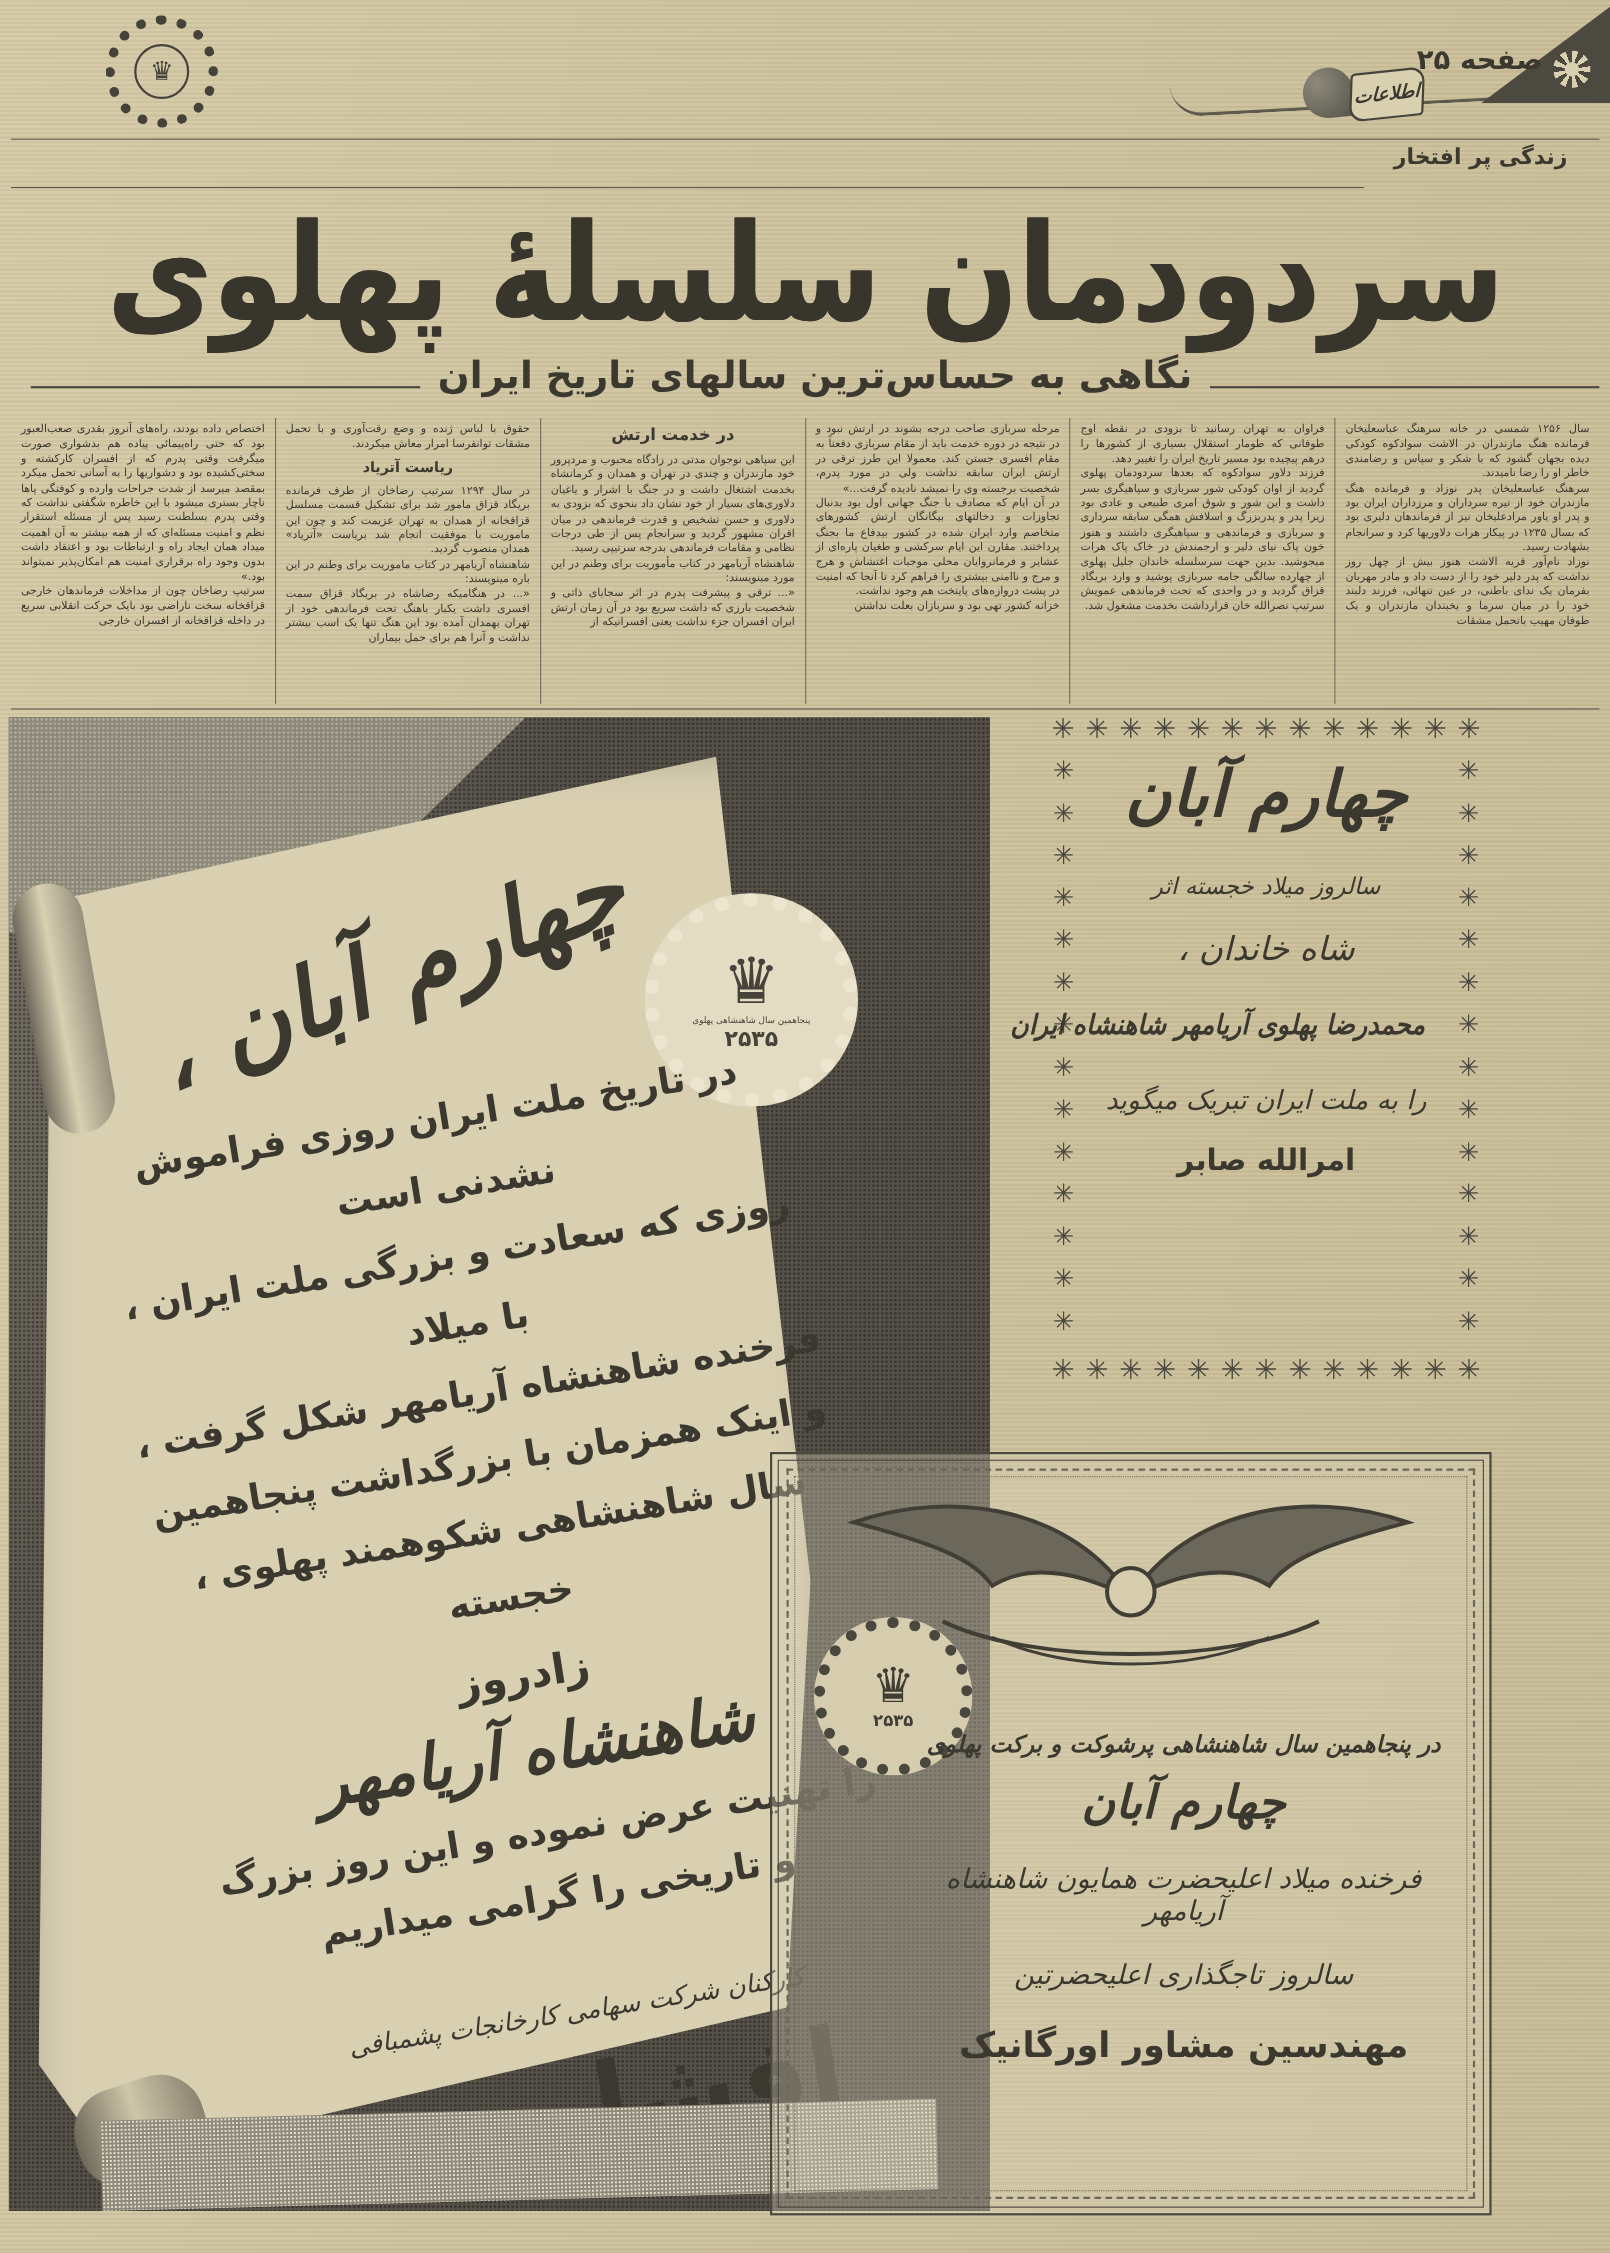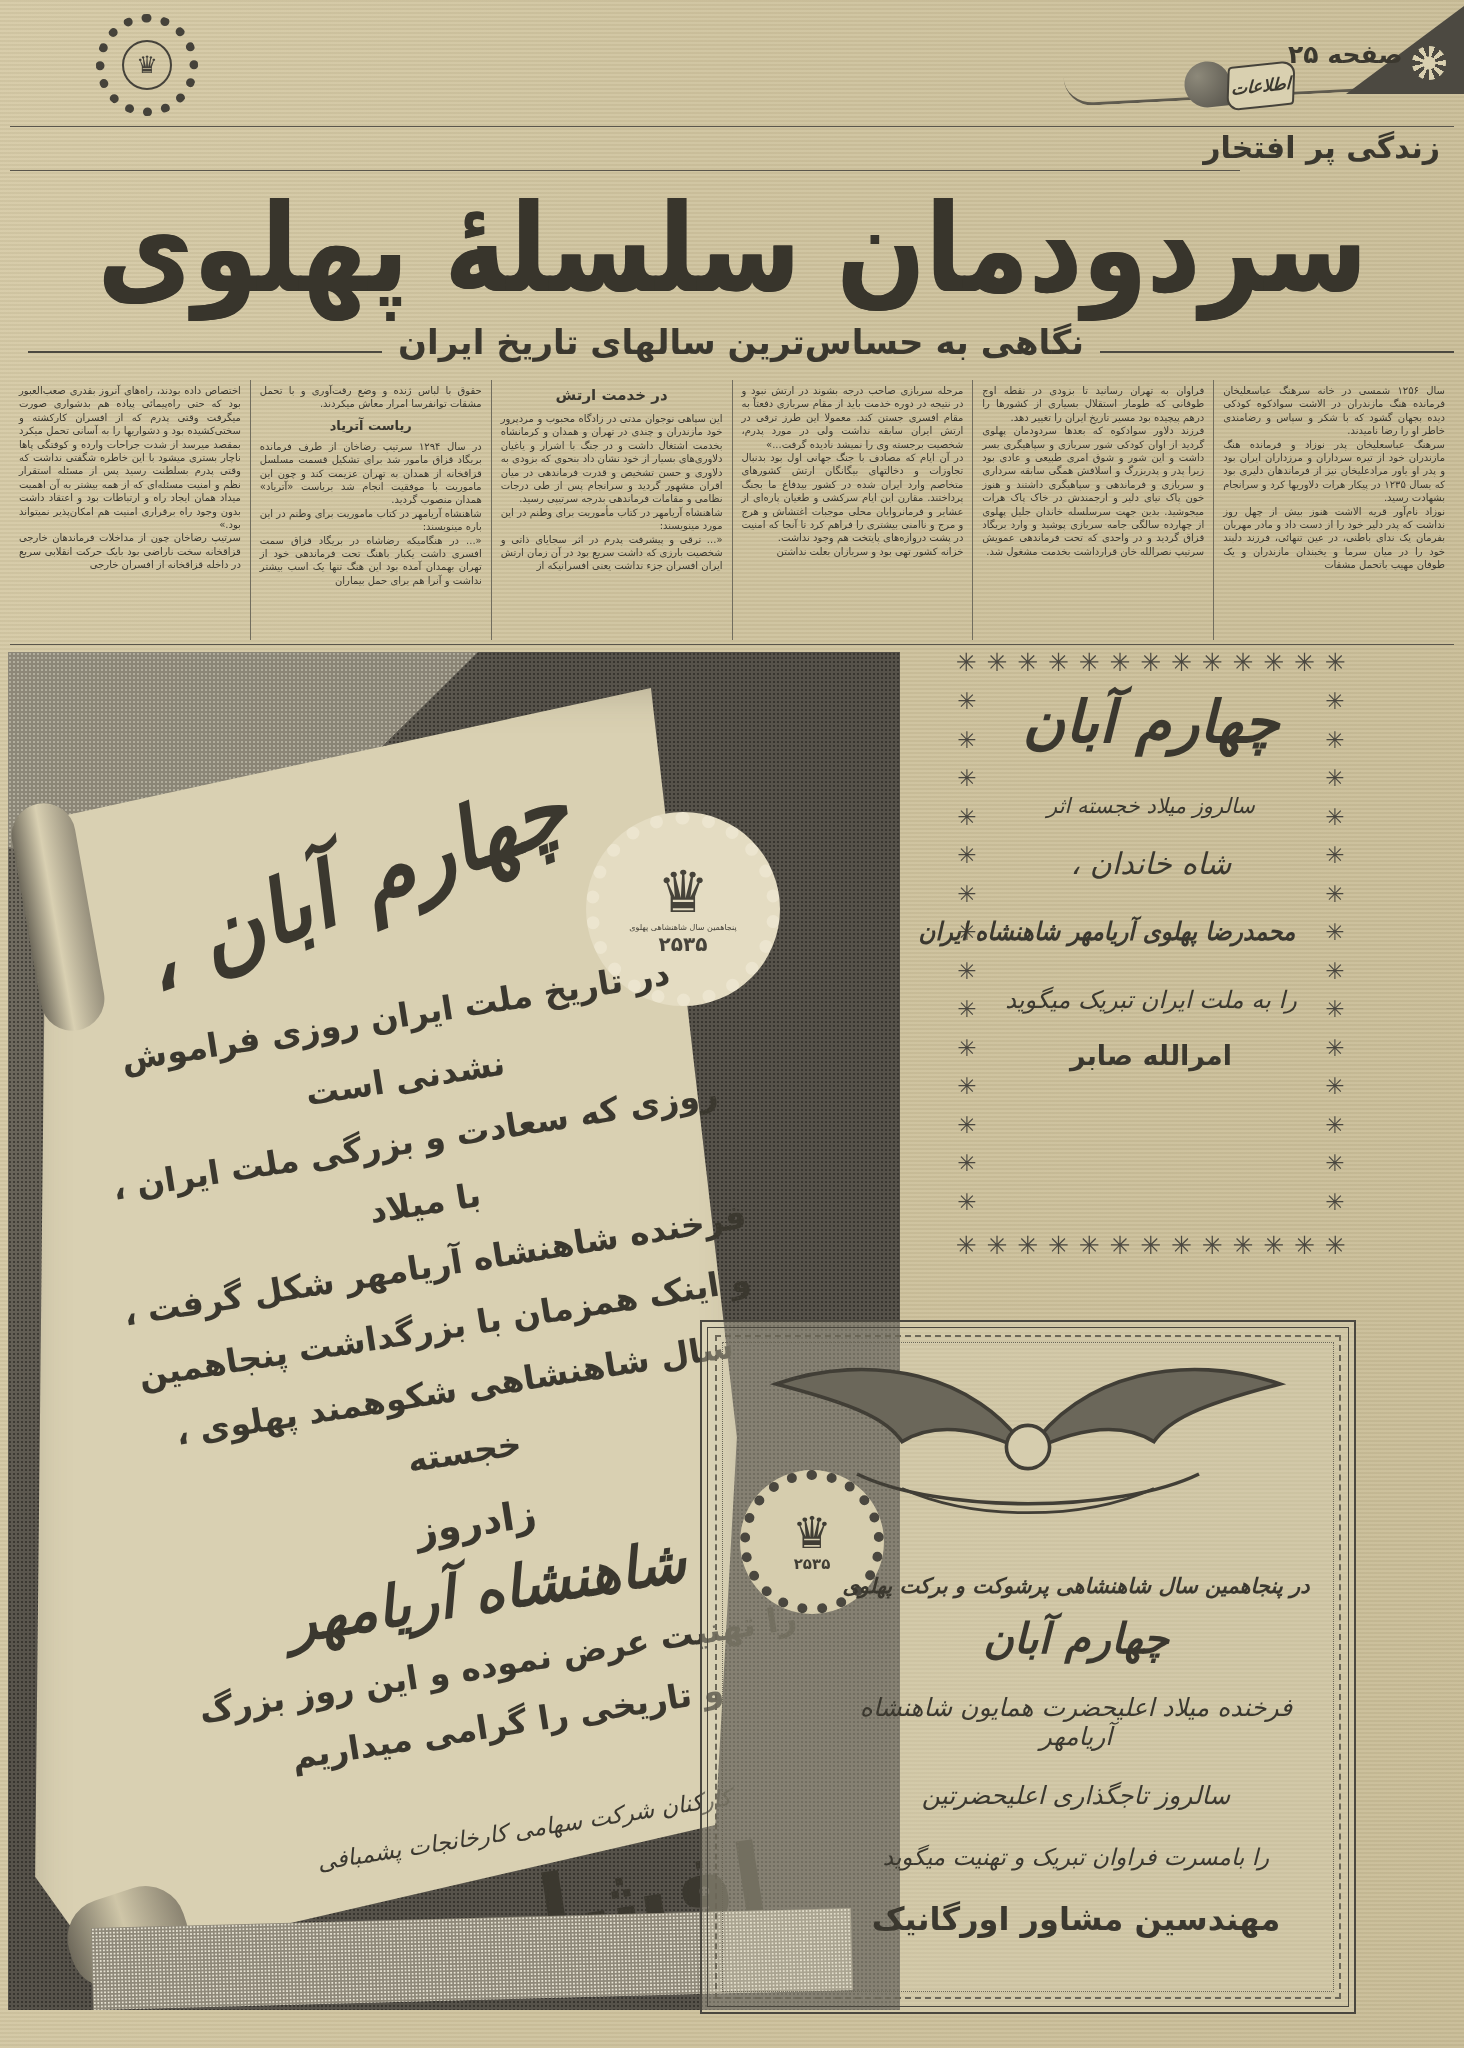--- a/index.html
+++ b/index.html
@@ -36,21 +36,21 @@
   .page-number{position:absolute;left:1288px;top:40px;font-size:25px;font-weight:bold;z-index:4;}
   .cherub{position:absolute;left:1185px;top:58px;width:110px;height:60px;z-index:4;transform:rotate(-6deg);}
   .cherub .scrollbox{position:absolute;right:0;top:8px;width:64px;height:40px;background:#d9d0b0;
     border:2px solid #45423a;border-radius:4px 14px 4px 14px;transform:skewX(-8deg);
     display:flex;align-items:center;justify-content:center;font-size:17px;font-weight:bold;font-style:italic;}
   .cherub .wing{position:absolute;left:0;top:0;width:46px;height:46px;border-radius:50% 50% 0 50%;
     background:radial-gradient(circle at 30% 30%,#8d897a,#55524a);}
 
   
   .rule{position:absolute;height:1px;background:#5a564c;}
-  .kicker{position:absolute;right:24px;top:130px;font-size:30px;font-weight:bold;}
+  .kicker{position:absolute;right:39px;top:130px;font-size:20px;font-weight:bold;}
   .headline{position:absolute;left:0;right:0;top:160px;text-align:center;font-size:104px;
     font-weight:bold;line-height:150px;transform:scale(1.0,1.18);transform-origin:top;
     white-space:nowrap;color:#38352c;text-shadow:1px 0 0 #38352c;}
   .subtitle-row{position:absolute;left:28px;right:10px;top:320px;height:42px;
     display:flex;align-items:flex-end;}
   .subtitle-row .line{flex:1;border-bottom:2px solid #4c4940;margin-bottom:9px;}
   .subtitle{font-size:34px;font-weight:bold;padding:0 16px;white-space:nowrap;}
 
   
   .cols{position:absolute;left:10px;right:10px;top:380px;height:260px;display:flex;
@@ -286,18 +286,17 @@
     </svg>
     <div class="eagle-stamp stamp stamp-dark">
       <div class="crown">♛</div>
       <div class="year">۲۵۳۵</div>
     </div>
     <div class="eagle-text">
       <div class="e-line1">در پنجاهمین سال شاهنشاهی پرشوکت و برکت پهلوی</div>
       <div class="e-heading">چهارم آبان</div>
       <div class="e-line2">فرخنده میلاد اعلیحضرت همایون شاهنشاه آریامهر</div>
       <div class="e-line3">سالروز تاجگذاری اعلیحضرتین</div>
-      <div class="e-line4">را بامسرت فراوان تبریک و تهنیت میگوید</div>
       <div class="e-signer">مهندسین مشاور اورگانیک</div>
     </div>
   </div>
 
 </div>
 
 </body></html>

